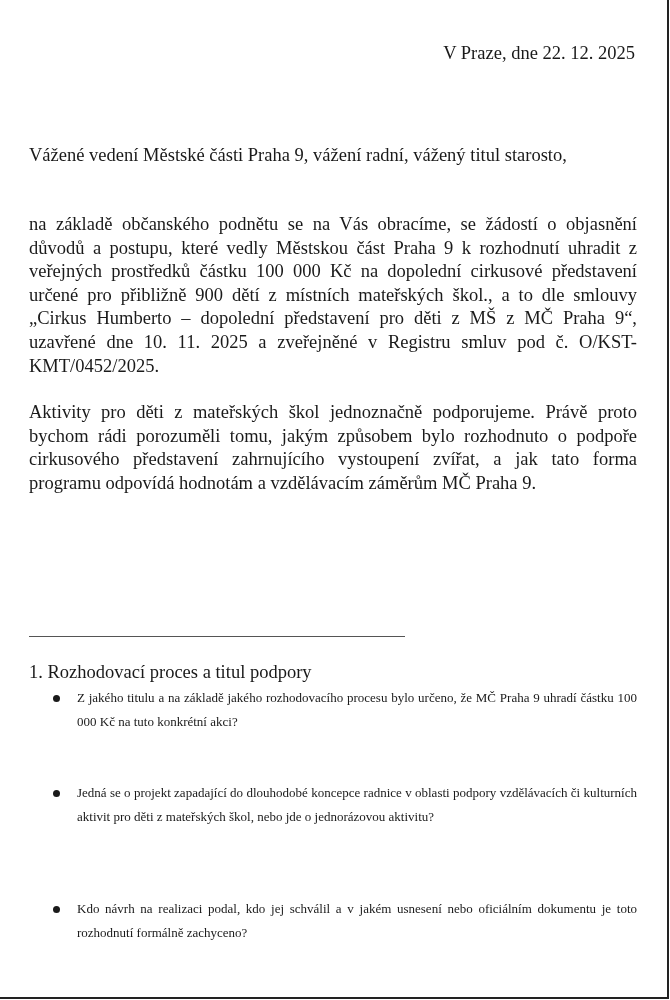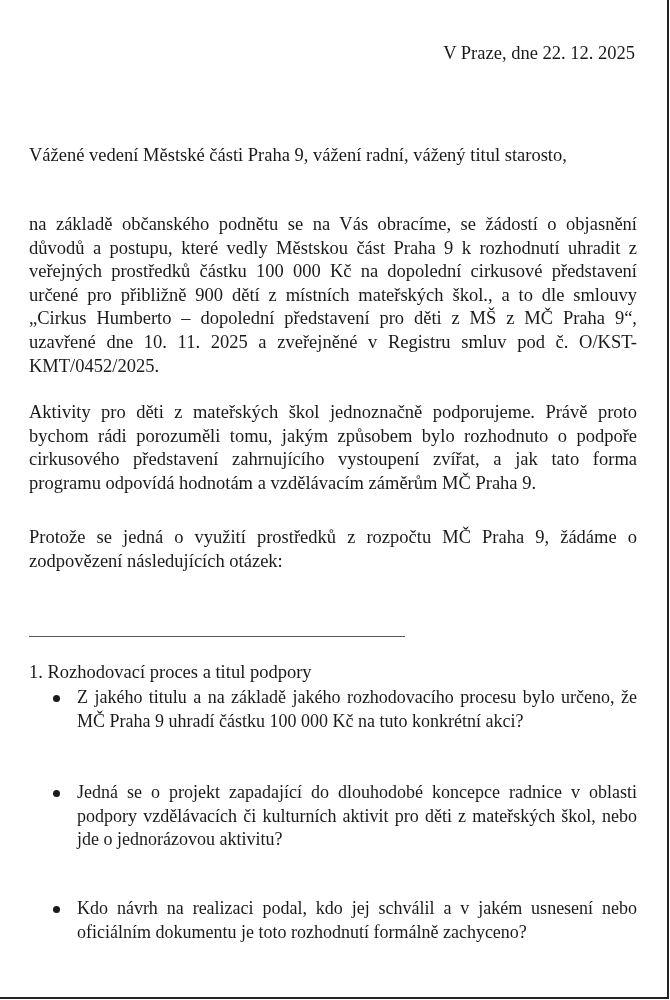--- a/index.html
+++ b/index.html
@@ -74,21 +74,21 @@
       top: 9px;
       width: 7px;
       height: 7px;
       border-radius: 50%;
       background: #1a1a1a;
     }
     .bullet-item .btext {
       position: absolute;
       left: 48px;
       width: 560px;
-      font-size: 18px;
+      font-size: 13px;
       line-height: 23.6px;
       text-align: justify;
       margin: 0;
     }
     .b1 { top: 686px; }
     .b2 { top: 781px; }
     .b3 { top: 897px; }
   </style>
 </head>
 <body>
@@ -96,21 +96,20 @@
 <div class="page">
 
   <p class="text date">V Praze, dne 22. 12. 2025</p>
 
   <p class="text salutation">Vážené vedení Městské části Praha 9, vážení radní, vážený titul starosto,</p>
 
   <p class="text para p1">na základě občanského podnětu se na Vás obracíme, se žádostí o objasnění důvodů a postupu, které vedly Městskou část Praha 9 k rozhodnutí uhradit z veřejných prostředků částku 100 000 Kč na dopolední cirkusové představení určené pro přibližně 900 dětí z místních mateřských škol., a to dle smlouvy „Cirkus Humberto – dopolední představení pro děti z MŠ z MČ Praha 9“, uzavřené dne 10. 11. 2025 a zveřejněné v Registru smluv pod č. O/KST-KMT/0452/2025.</p>
 
   <p class="text para p2">Aktivity pro děti z mateřských škol jednoznačně podporujeme. Právě proto bychom rádi porozuměli tomu, jakým způsobem bylo rozhodnuto o podpoře cirkusového představení zahrnujícího vystoupení zvířat, a jak tato forma programu odpovídá hodnotám a vzdělávacím záměrům MČ Praha 9.</p>
 
-  <p class="text para p3">Protože se jedná o využití prostředků z rozpočtu MČ Praha 9, žádáme o zodpovězení následujících otázek:</p>
 
   <div class="divider"></div>
 
   <p class="text section-heading">1. Rozhodovací proces a titul podpory</p>
 
   <div class="bullet-item b1">
     <span class="dot"></span>
     <p class="btext">Z jakého titulu a na základě jakého rozhodovacího procesu bylo určeno, že MČ Praha 9 uhradí částku 100 000 Kč na tuto konkrétní akci?</p>
   </div>
 

